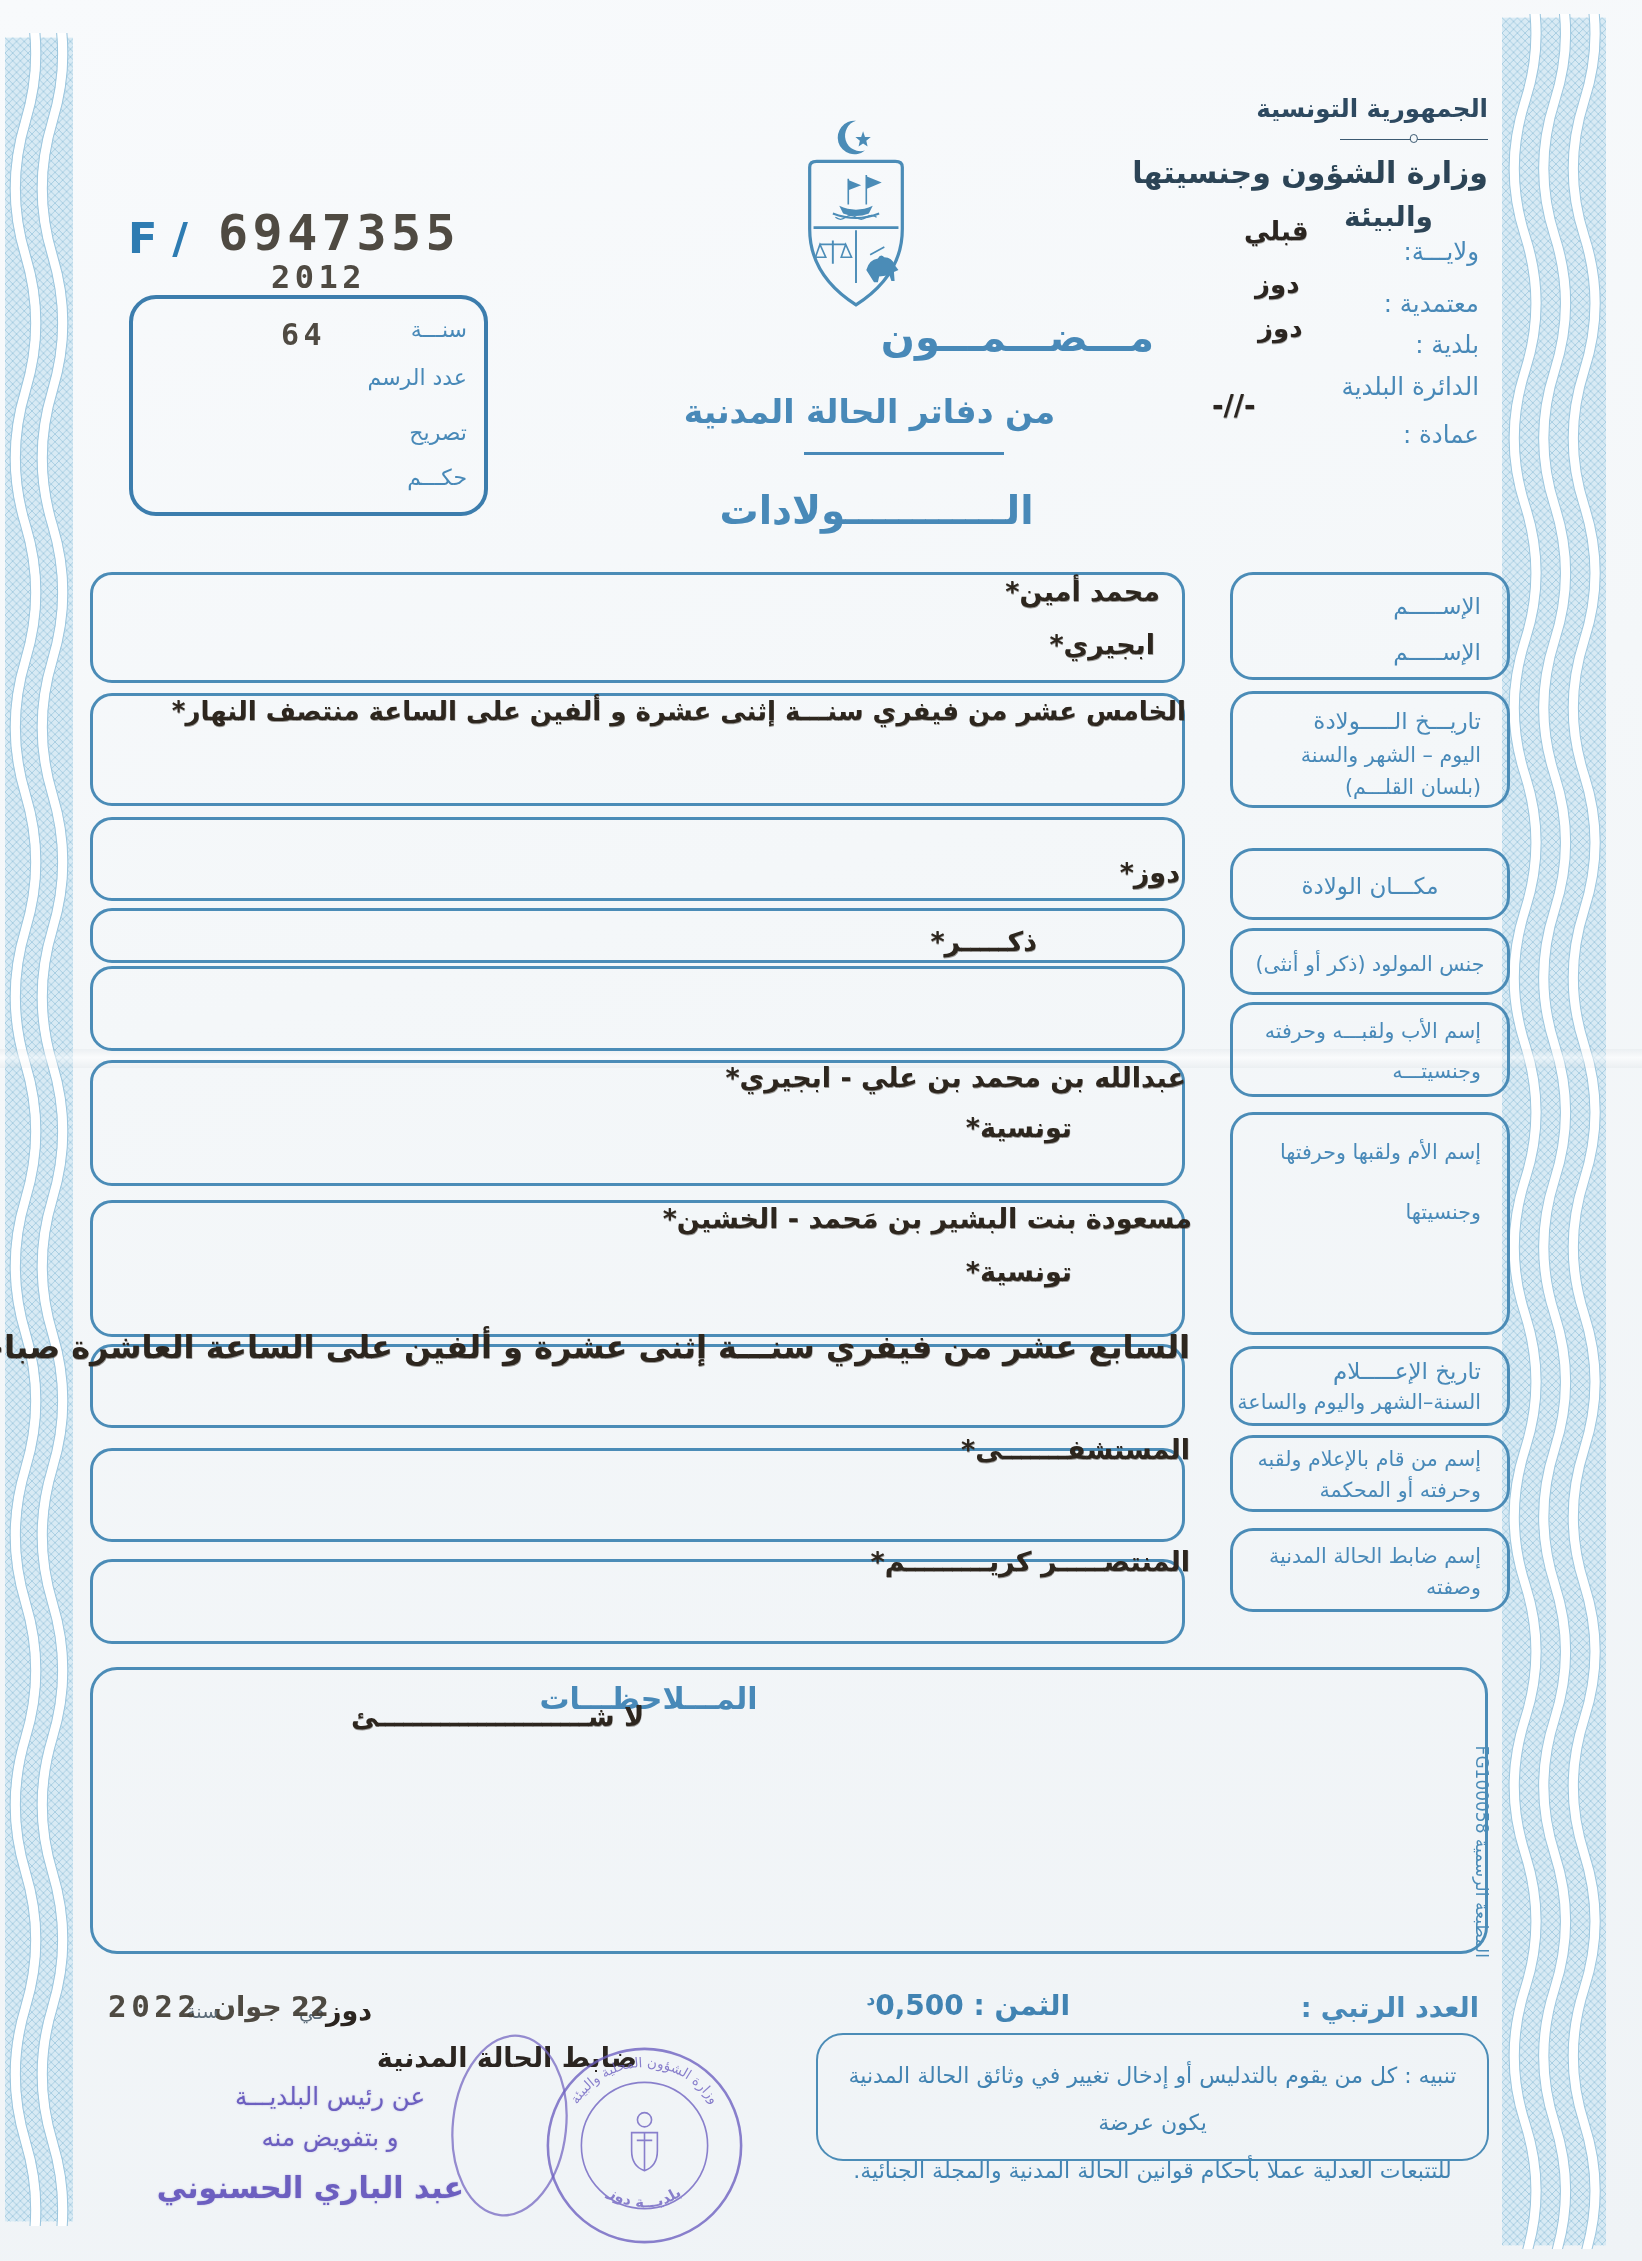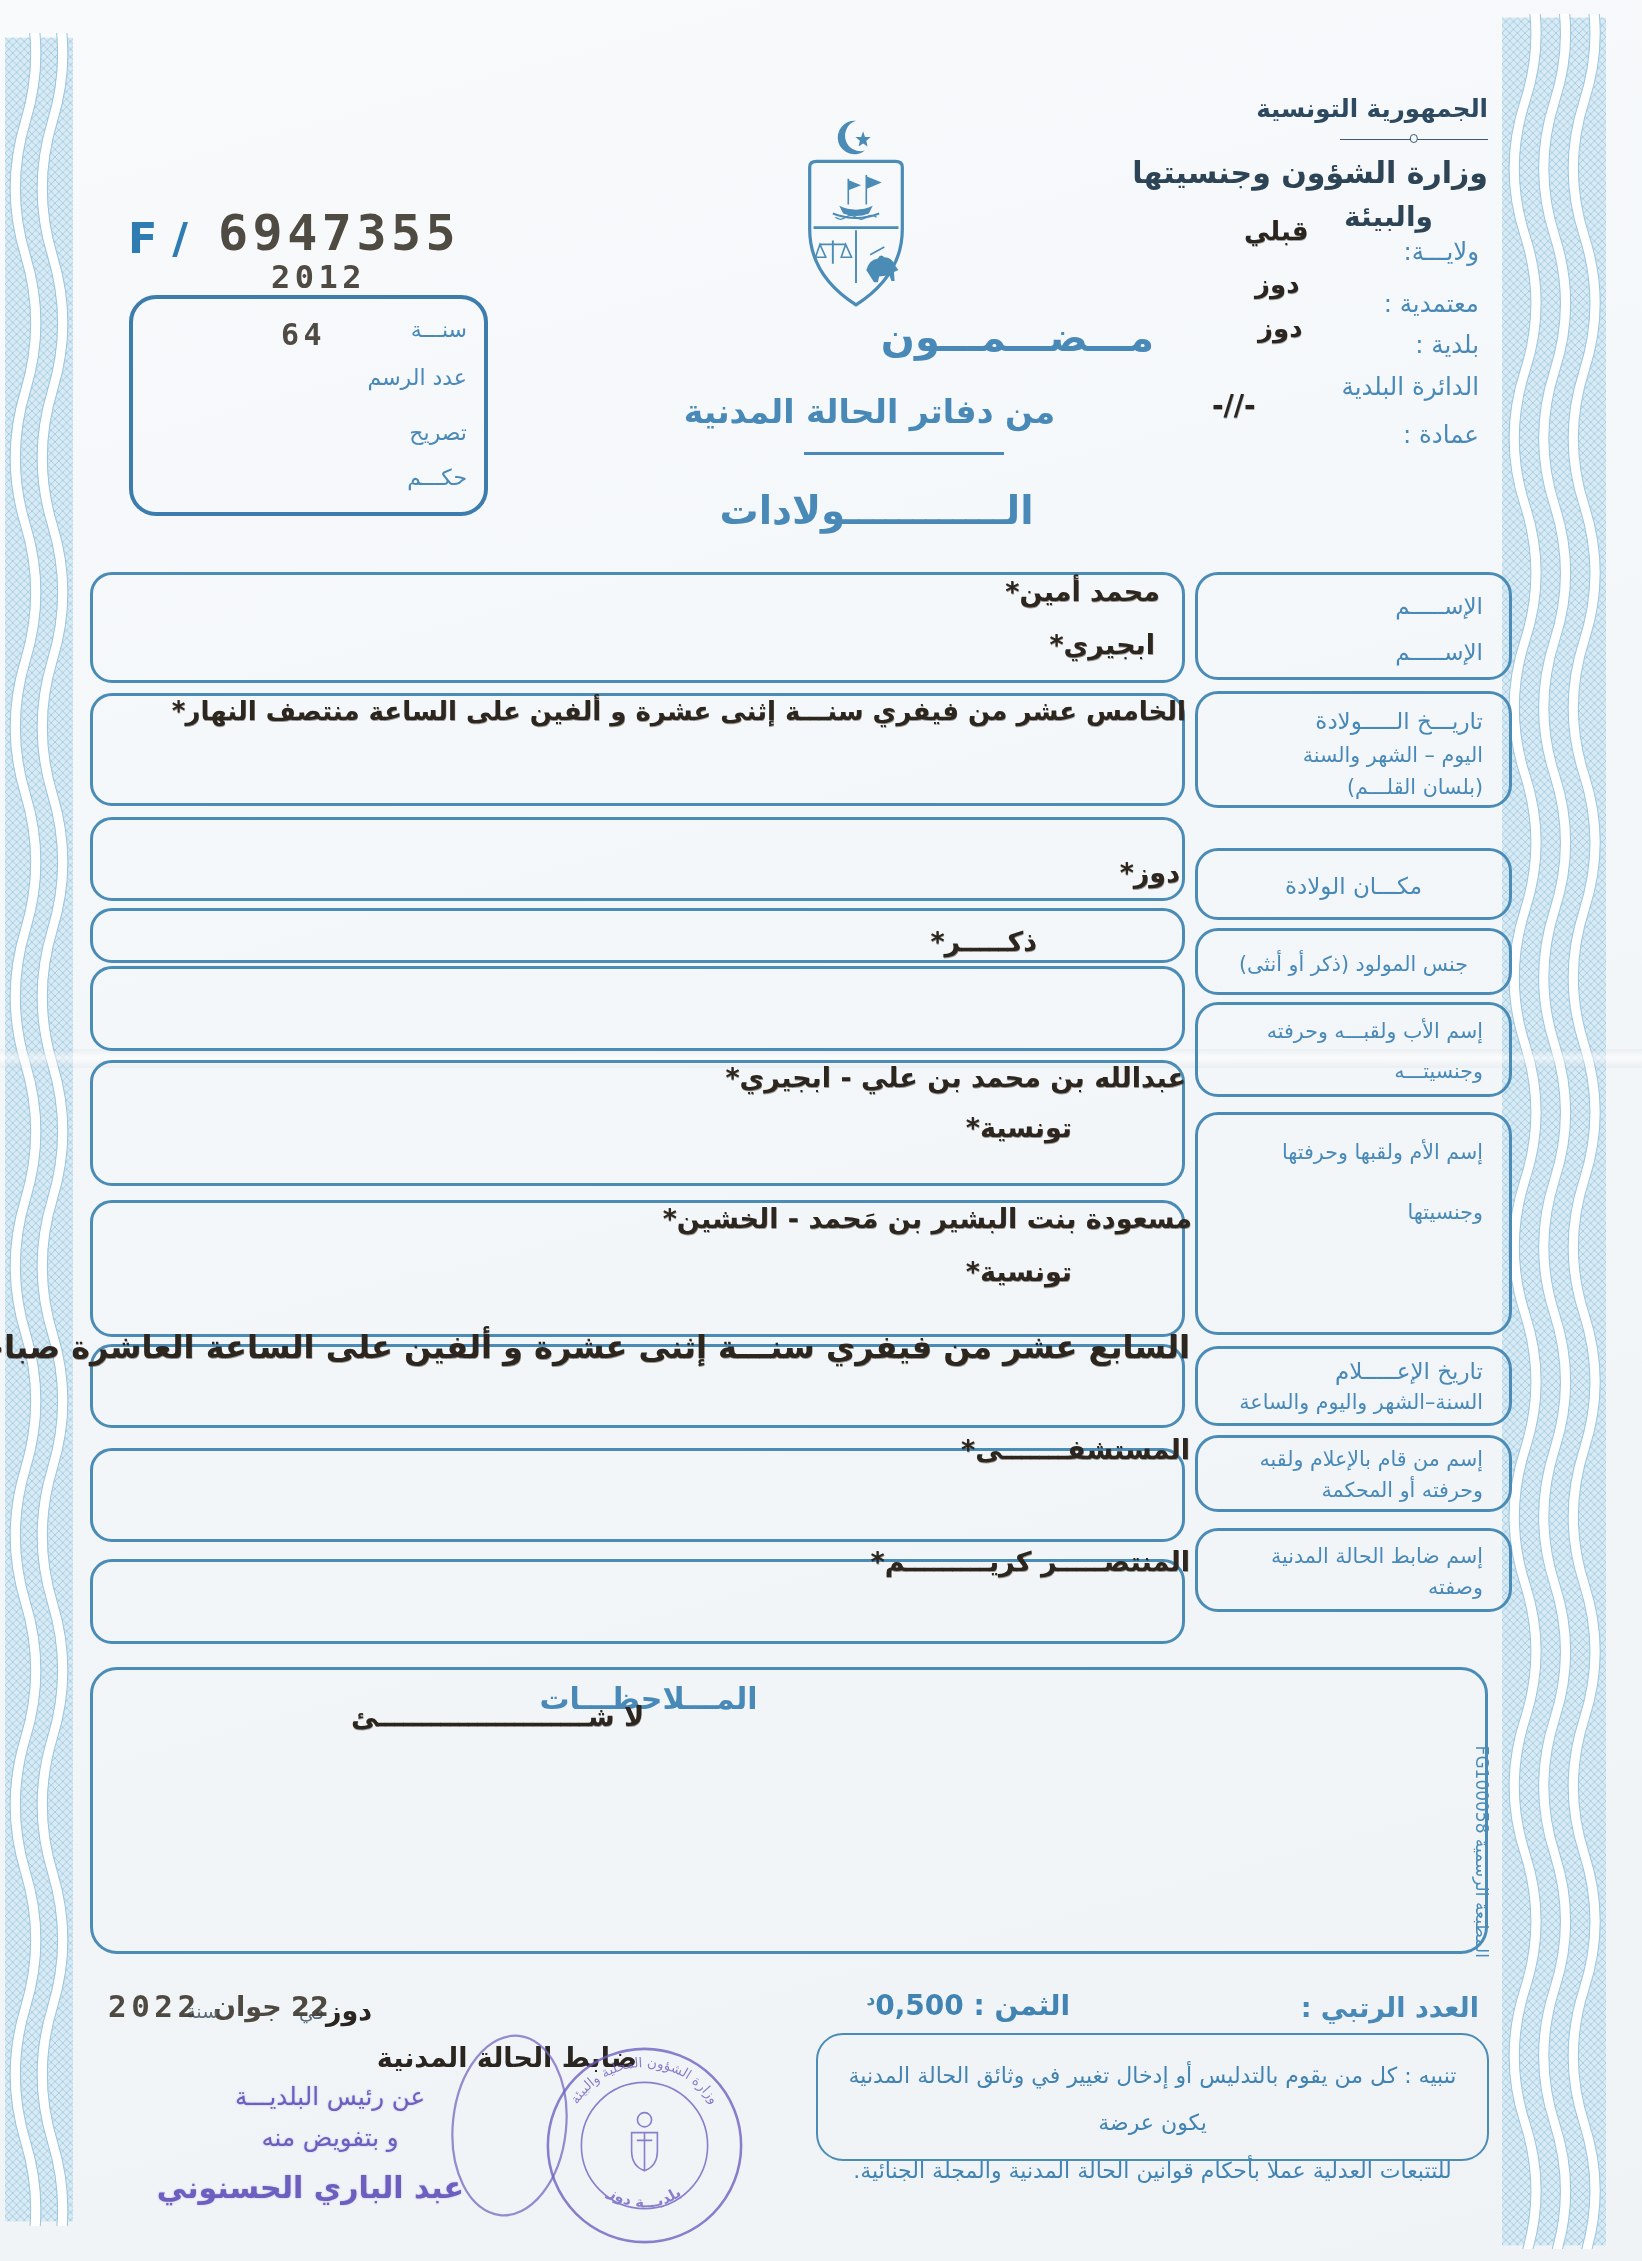--- a/index.html
+++ b/index.html
@@ -19,21 +19,21 @@
         width:6.4px;height:6.4px;border:1.9px solid #3c5a72;border-radius:50%;background:#f5f8fa;}
   
   .serial-prefix{position:absolute;color:#2e7cb2;font-weight:bold;font-size:43px;}
   .snum{position:absolute;font-family:"DejaVu Sans Mono",monospace;font-weight:bold;color:#413c33;
         letter-spacing:4.5px;opacity:.92;}
   .regbox{position:absolute;border:4.5px solid #3c7dad;border-radius:27px;}
   .regbox .rl{position:absolute;right:17px;color:#4889b8;font-size:22px;direction:rtl;white-space:nowrap;}
   
   .title-blue{position:absolute;color:#4889b8;font-weight:bold;text-align:center;direction:rtl;white-space:nowrap;}
   
-  .lbox{position:absolute;left:1195px;width:317px;border:3.2px solid #4b8cb7;border-radius:23px;color:#4889b8;box-sizing:border-box;}
+  .lbox{position:absolute;left:1230px;width:280px;border:3.2px solid #4b8cb7;border-radius:23px;color:#4889b8;box-sizing:border-box;}
   .vbox{position:absolute;left:90px;width:1095px;border:3.2px solid #4b8cb7;border-radius:22px;box-sizing:border-box;}
   .lline{position:absolute;left:9px;right:9px;font-size:23px;direction:rtl;white-space:nowrap;}
   .lc{text-align:center;}
   .lr{text-align:right;padding-right:17px;}
   .sm{font-size:20.6px;}
   .tval{position:absolute;direction:rtl;white-space:nowrap;font-weight:bold;font-size:27px;color:#2d261e;
         text-shadow:0.4px 0.6px 0 rgba(45,38,30,.45);}
   
   .warnbox{position:absolute;border:2.6px solid #4b8cb7;border-radius:27px;color:#4183b2;
         direction:rtl;text-align:center;font-size:22px;line-height:2.15;padding:17px 26px;box-sizing:border-box;}

